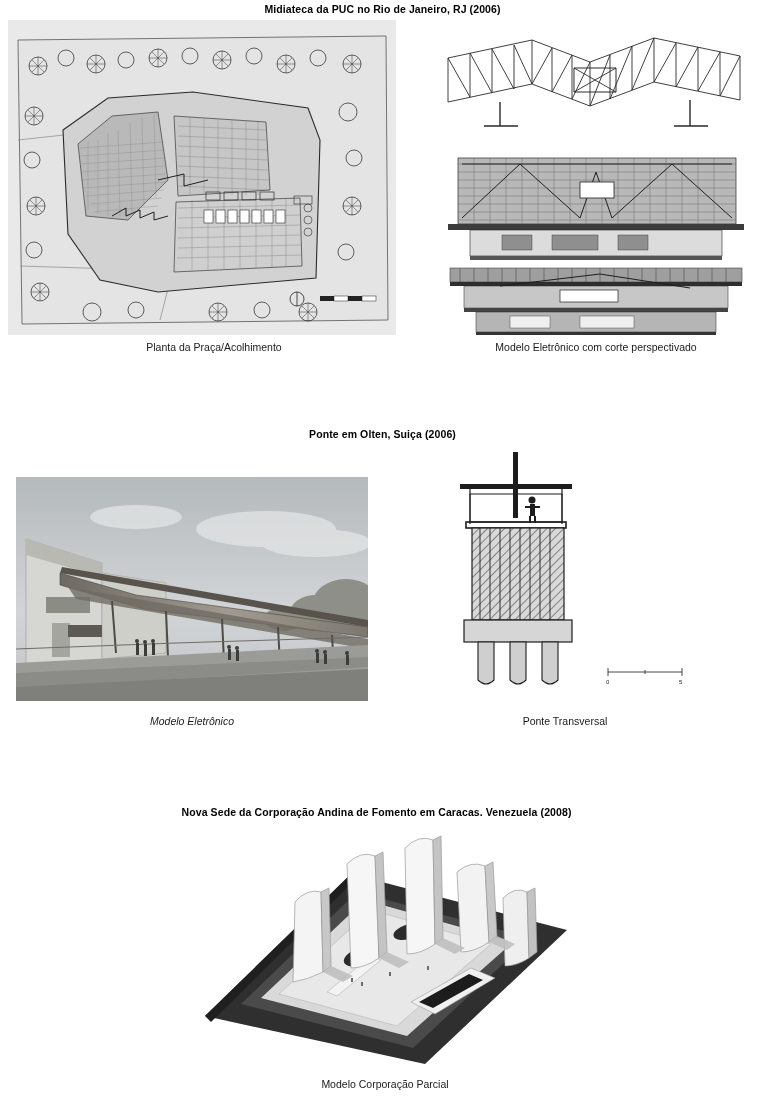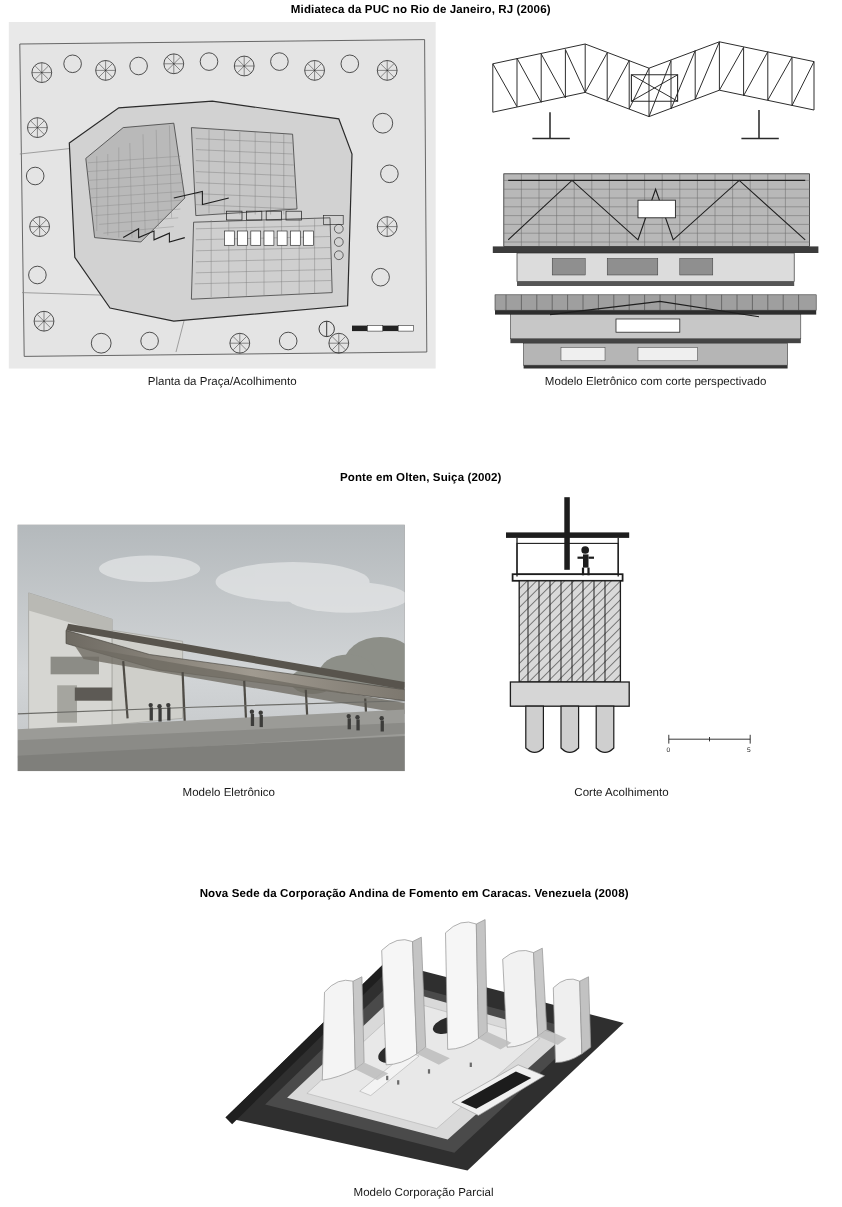--- a/index.html
+++ b/index.html
@@ -35,41 +35,41 @@
   
   #sec1-title { position: absolute; left: 0; top: 3px; width: 765px; }
 
   #plan-fig {
     position: absolute;
     left: 8px; top: 20px;
     width: 388px; height: 315px;
     background: #e9e9e9;
     overflow: hidden;
   }
-  #plan-caption { position: absolute; left: 8px; top: 341px; width: 388px; }
+  #plan-caption { position: absolute; left: 20px; top: 341px; width: 388px; }
 
   #elev-fig {
     position: absolute;
     left: 440px; top: 22px;
     width: 312px; height: 315px;
     overflow: hidden;
   }
   #elev-caption { position: absolute; left: 420px; top: 341px; width: 352px; }
 
   
   #sec2-title { position: absolute; left: 0; top: 428px; width: 765px; }
 
   #bridge-photo {
     position: absolute;
     left: 16px; top: 477px;
     width: 352px; height: 224px;
     overflow: hidden;
     background: #9a9a9a;
   }
-  #bridge-photo-caption { position: absolute; left: 32px; top: 715px; width: 352px; }
+  #bridge-photo-caption { position: absolute; left: 16px; top: 715px; width: 352px; font-style: italic; }
 
   #section-fig {
     position: absolute;
     left: 440px; top: 448px;
     width: 250px; height: 252px;
     overflow: hidden;
   }
   #section-caption { position: absolute; left: 440px; top: 715px; width: 250px; }
 
   
@@ -263,21 +263,21 @@
           <rect x="140" y="294" width="54" height="12"></rect>
         </g>
         <rect x="36" y="310" width="240" height="3" fill="#333"></rect>
 
         <path d="M60 264 L160 252 L250 266" fill="none" stroke="#1e1e1e" stroke-width="1"></path>
       </g>
     </svg>
   </div>
   <div class="caption" id="elev-caption">Modelo Eletrônico com corte perspectivado</div>
 
-  <div class="section-title" id="sec2-title">Ponte em Olten, Suiça (2002)</div>
+  <div class="section-title" id="sec2-title">Ponte em Olten, Suiça (2006)</div>
 
   <div id="bridge-photo">
     <svg width="352" height="224" viewBox="0 0 352 224">
       <defs>
         <linearGradient id="sky" x1="0" y1="0" x2="0" y2="1">
           <stop offset="0%" stop-color="#b4b9bc"></stop>
           <stop offset="60%" stop-color="#d2d5d7"></stop>
           <stop offset="100%" stop-color="#c1c4c6"></stop>
         </linearGradient>
         <linearGradient id="roof" x1="0" y1="0" x2="1" y2="0">
@@ -398,21 +398,21 @@
       </g>
 
       <g stroke="#1d1d1d" stroke-width="0.8">
         <path d="M168 224 L242 224"></path>
         <path d="M168 220 L168 228 M242 220 L242 228 M205 222 L205 226"></path>
       </g>
       <text x="166" y="236" font-family="Liberation Sans, sans-serif" font-size="6" fill="#1d1d1d">0</text>
       <text x="239" y="236" font-family="Liberation Sans, sans-serif" font-size="6" fill="#1d1d1d">5</text>
     </svg>
   </div>
-  <div class="caption" id="section-caption">Corte Acolhimento</div>
+  <div class="caption" id="section-caption">Ponte Transversal</div>
 
   <div class="section-title" id="sec3-title">Nova Sede da Corporação Andina de Fomento em Caracas. Venezuela (2008)</div>
 
   <div id="caf-fig">
     <svg width="420" height="245" viewBox="0 0 420 245">
       <rect x="0" y="0" width="420" height="245" fill="#ffffff"></rect>
 
       <path d="M30 190 L176 48 L392 104 L250 238 Z" fill="#2f2f2f"></path>
       <path d="M30 190 L176 48 L180 54 L36 196 Z" fill="#1f1f1f"></path>
 

